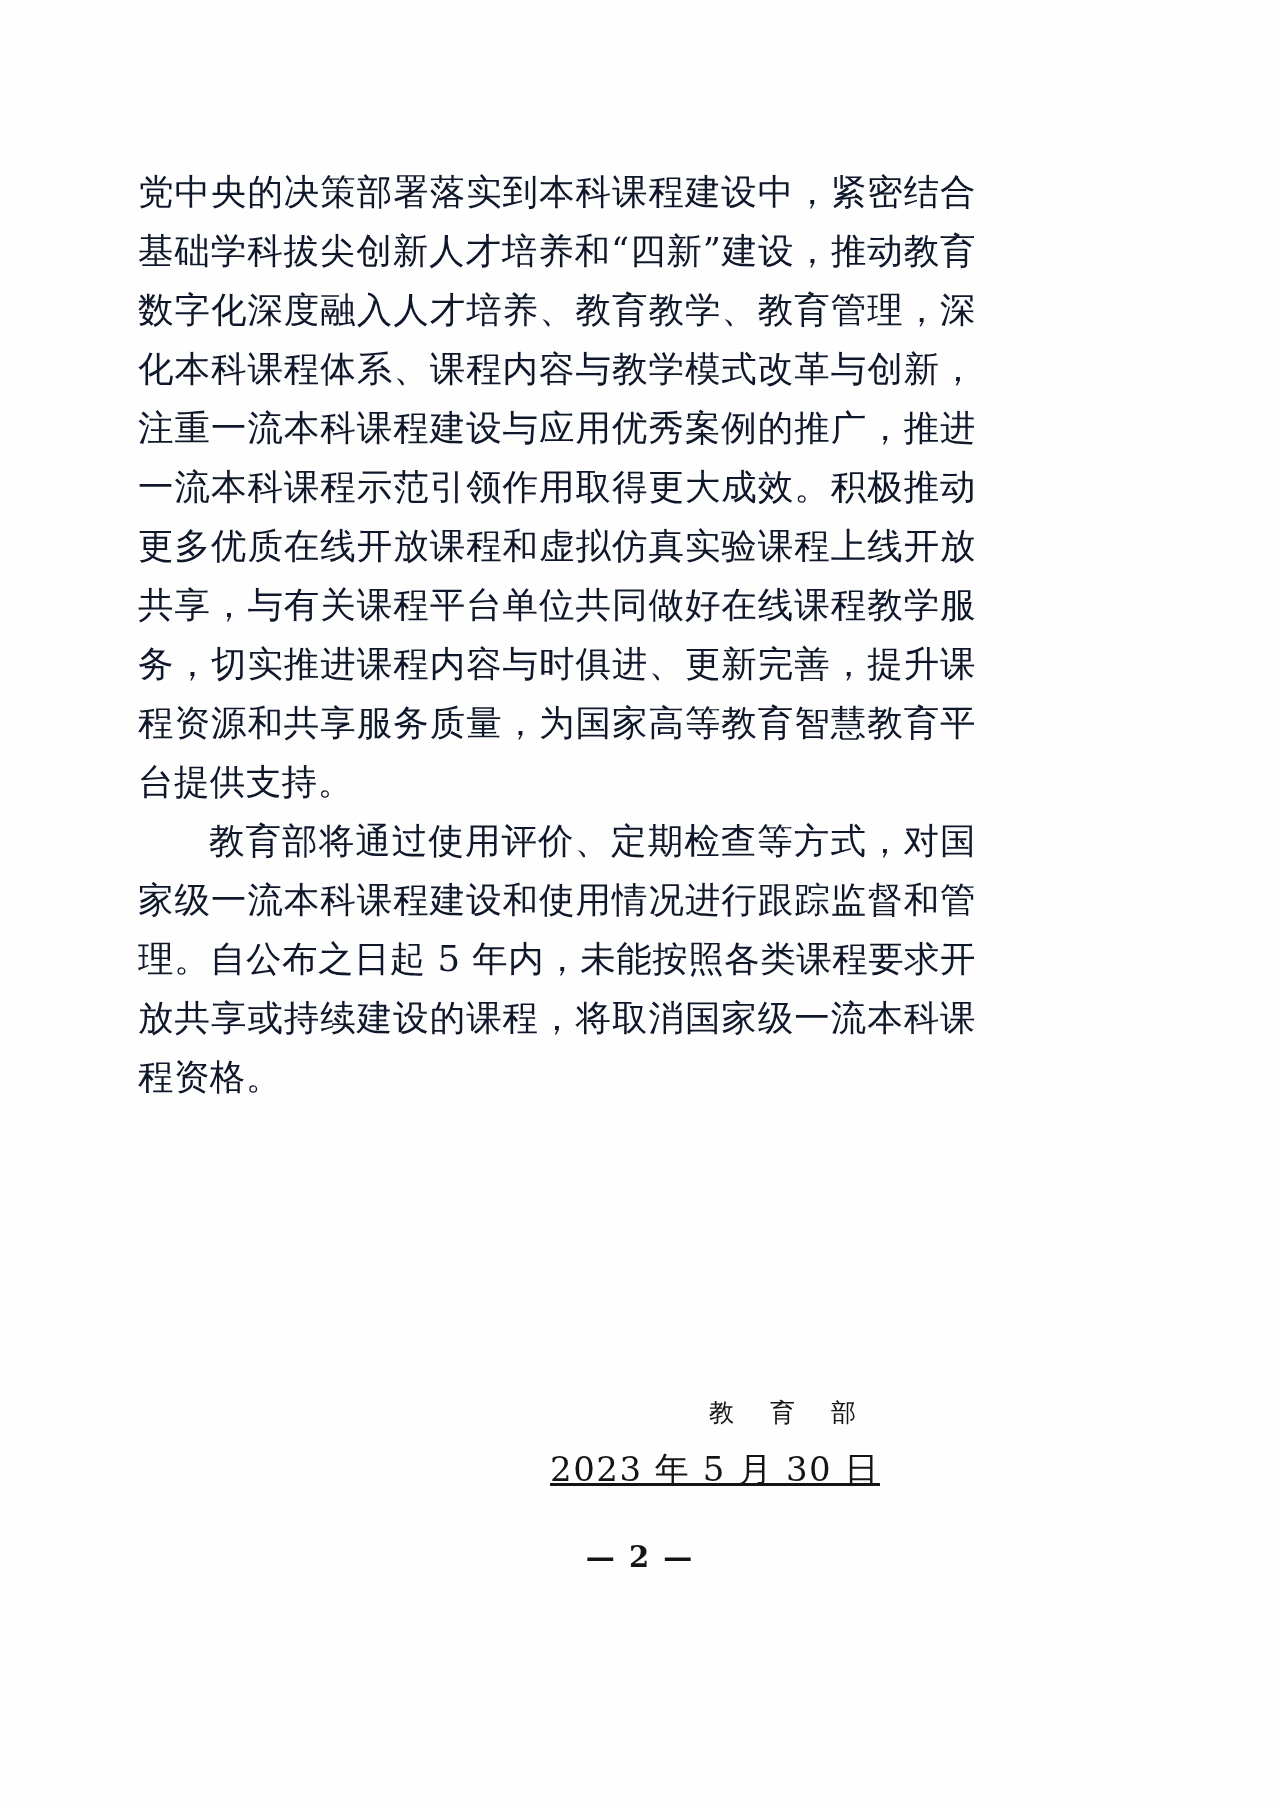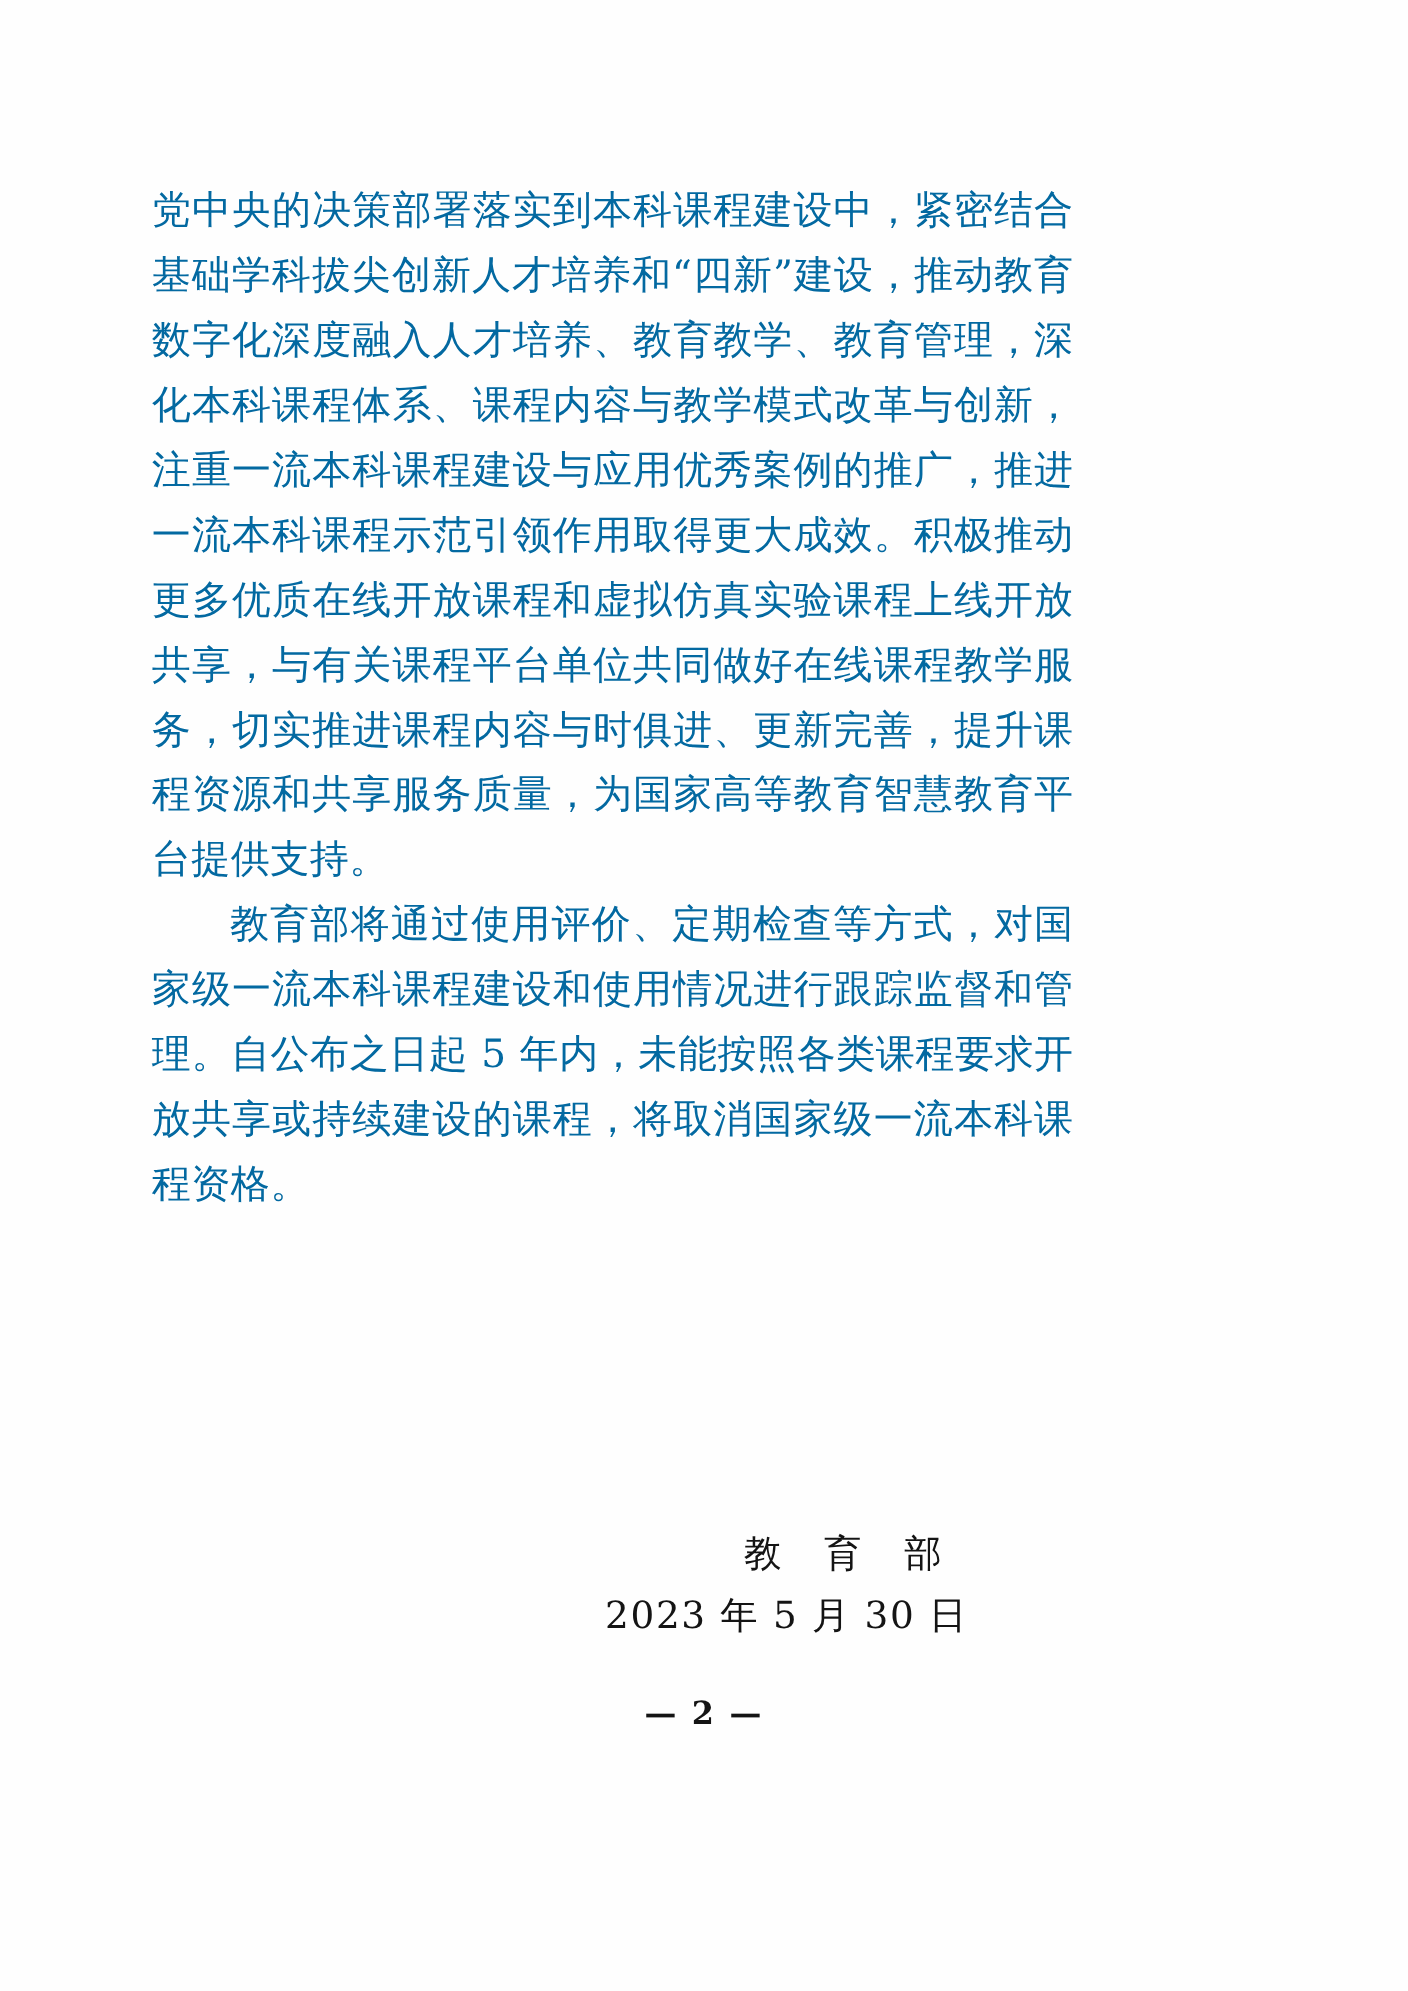--- a/index.html
+++ b/index.html
@@ -29,53 +29,54 @@
     top: 162px;
     width: 838px;
   }
   .para {
     font-size: 35.5px;
     line-height: 59px;
     letter-spacing: 0.4px;
     text-align: justify;
     text-justify: inter-character;
     margin: 0 0 0 0;
-    color: #0369a1;
+    color: #0f172a;
   }
   .para.indent {
     text-indent: 71px;
   }
   .attachment {
     font-size: 35.5px;
     line-height: 59px;
     letter-spacing: 0.4px;
     text-indent: 71px;
     margin-top: 50px;
     color: #141414;
   }
   .signature-block {
     position: absolute;
     left: 138px;
     top: 1385px;
     width: 838px;
     text-align: right;
   }
   .sig-org {
-    font-size: 34px;
+    font-size: 25px;
     line-height: 56px;
     letter-spacing: 14px;
     padding-right: 106px;
     color: #141414;
   }
   .sig-date {
     font-size: 34px;
     line-height: 56px;
     letter-spacing: 1.5px;
     padding-right: 96px;
     color: #141414;
+    text-decoration: underline;
   }
   .page-number {
     position: absolute;
     left: 0;
     top: 1540px;
     width: 1280px;
     text-align: center;
     font-size: 29px;
     letter-spacing: 2px;
     color: #141414;

